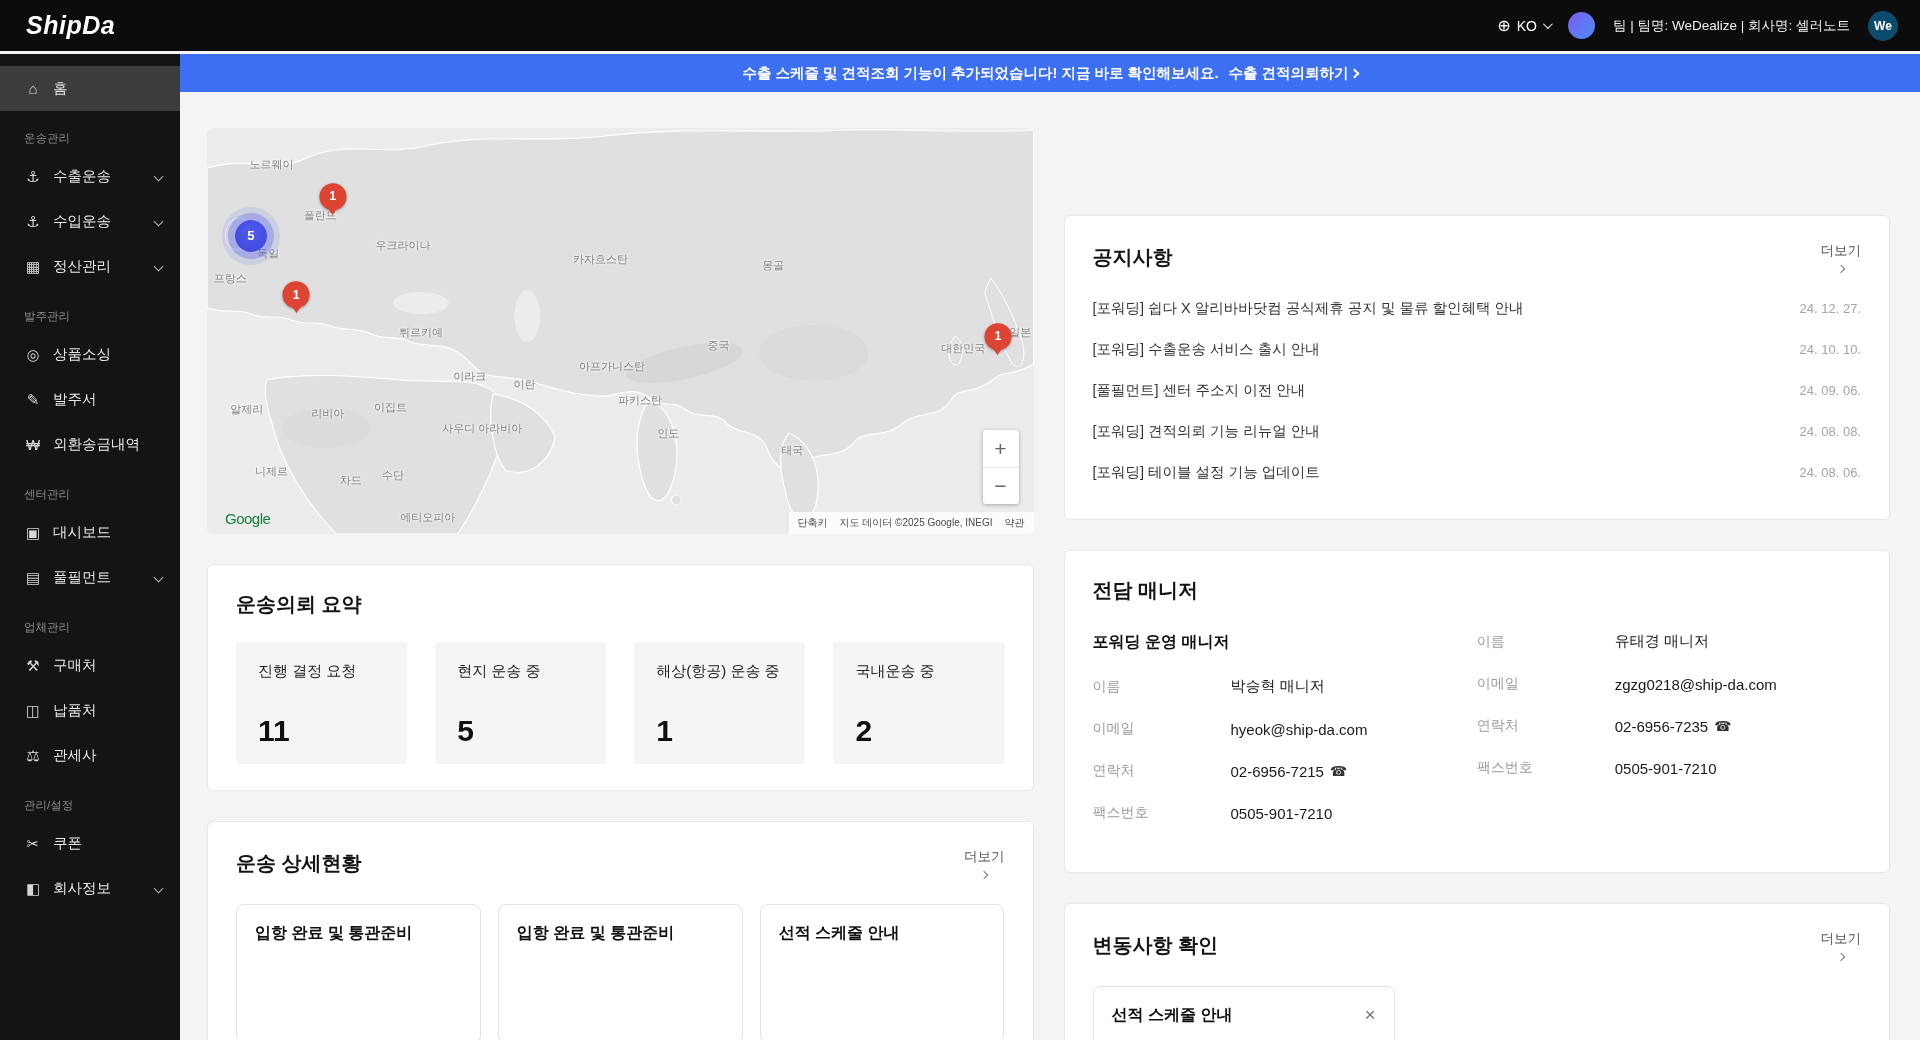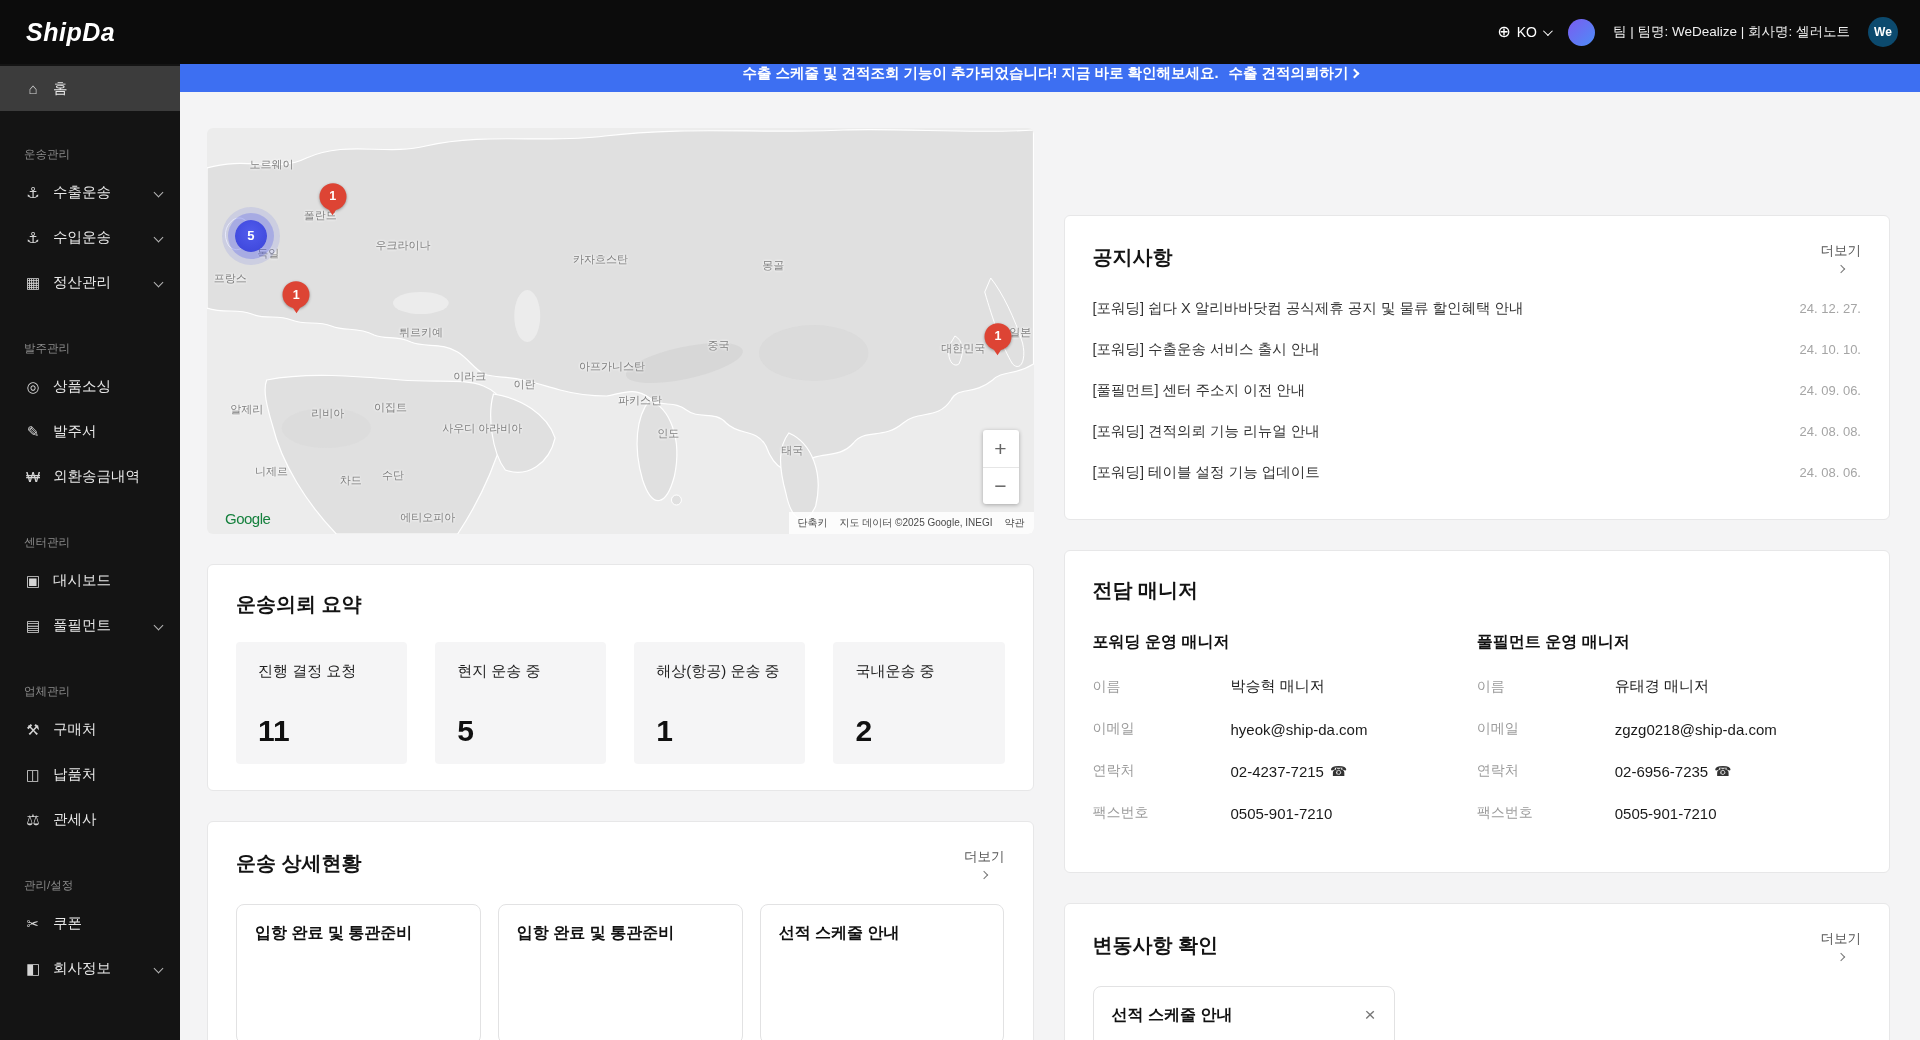--- a/index.html
+++ b/index.html
@@ -1,41 +1,41 @@
 <!DOCTYPE html>
 <html><head>
 <meta charset="utf-8">
 <style>
   * { margin:0; padding:0; box-sizing:border-box; }
   html,body { width:1920px; height:1040px; overflow:hidden; }
   body { font-family:"Liberation Sans","DejaVu Sans",sans-serif; background:#f4f4f5; color:#1a1a1a; }
 
   
-  .topbar { position:fixed; top:0; left:0; right:0; height:64px; background:#0c0c0c;
+  .topbar { position:fixed; top:0; left:0; right:0; height:51px; background:#0c0c0c;
             display:flex; align-items:center; justify-content:space-between; padding:0 22px 0 26px; z-index:40; }
   .logo { color:#fff; font-weight:800; font-style:italic; font-size:25px; letter-spacing:.5px; cursor:pointer; }
   .tb-right { display:flex; align-items:center; gap:18px; }
   .lang { display:flex; align-items:center; gap:6px; color:#fff; font-size:14px; cursor:pointer; }
   .globe { font-size:16px; line-height:1; }
   .chev-d { width:7px; height:7px; border-right:1.6px solid #fff; border-bottom:1.6px solid #fff;
             transform:rotate(45deg) translateY(-2px); display:inline-block; }
   .avatar-sm { width:27px; height:27px; border-radius:50%; background:linear-gradient(135deg,#7b5cf0,#4d8df7); cursor:pointer; }
   .team { color:#f0f0f0; font-size:13.5px; }
   .avatar-we { width:30px; height:30px; border-radius:50%; background:#0c4a6e; color:#fff; font-size:12px;
                font-weight:700; display:flex; align-items:center; justify-content:center; cursor:pointer; }
 
   
   .sidebar { position:fixed; top:54px; left:0; bottom:0; width:180px; background:#141414; padding-top:12px; z-index:30; }
   .side-item { height:45px; display:flex; align-items:center; gap:11px; padding:0 18px 0 24px;
                color:#e8e8e8; font-size:14.5px; cursor:pointer; }
   .side-item.active { background:#3c3c3c; }
   .side-icon { width:18px; text-align:center; font-size:15px; color:#d6d6d6; }
   .side-chev { margin-left:auto; width:7px; height:7px; border-right:1.5px solid #b5b5b5;
                border-bottom:1.5px solid #b5b5b5; transform:rotate(45deg); }
-  .side-section { padding:20px 24px 8px; font-size:11.5px; color:#8d8d8d;margin-top:16px; }
+  .side-section { padding:20px 24px 8px; font-size:11.5px; color:#8d8d8d; }
 
   
   .main { margin-left:180px; padding-top:54px; }
   .banner { height:38px; background:#3d6ff2; color:#fff; display:flex; align-items:center;
             justify-content:center; gap:10px; font-size:14.5px; font-weight:600; }
   .banner-link { display:flex; align-items:center; gap:2px; font-weight:700; cursor:pointer; }
   .chev-r { width:7px; height:7px; border-top:2px solid currentColor; border-right:2px solid currentColor;
             transform:rotate(45deg); display:inline-block; }
   .content { display:flex; gap:30px; padding:36px 30px 0 27px; align-items:flex-start; }
   .col { flex:1; min-width:0; }
@@ -393,31 +393,30 @@
               <span class="m-label">이름</span>
               <span class="m-value">박승혁 매니저</span>
             </div>
             <div class="m-row">
               <span class="m-label">이메일</span>
               <span class="m-value">hyeok@ship-da.com</span>
             </div>
             <div class="m-row">
               <span class="m-label">연락처</span>
               <span class="m-value">
-                <span>02-4237-7215</span>
+                <span>02-6956-7215</span>
                 <span class="phone-ic">☎</span>
               </span>
             </div>
             <div class="m-row">
               <span class="m-label">팩스번호</span>
               <span class="m-value">0505-901-7210</span>
             </div>
           </div>
           <div class="manager-col">
-            <div class="m-role">풀필먼트 운영 매니저</div>
             <div class="m-row">
               <span class="m-label">이름</span>
               <span class="m-value">유태경 매니저</span>
             </div>
             <div class="m-row">
               <span class="m-label">이메일</span>
               <span class="m-value">zgzg0218@ship-da.com</span>
             </div>
             <div class="m-row">
               <span class="m-label">연락처</span>

